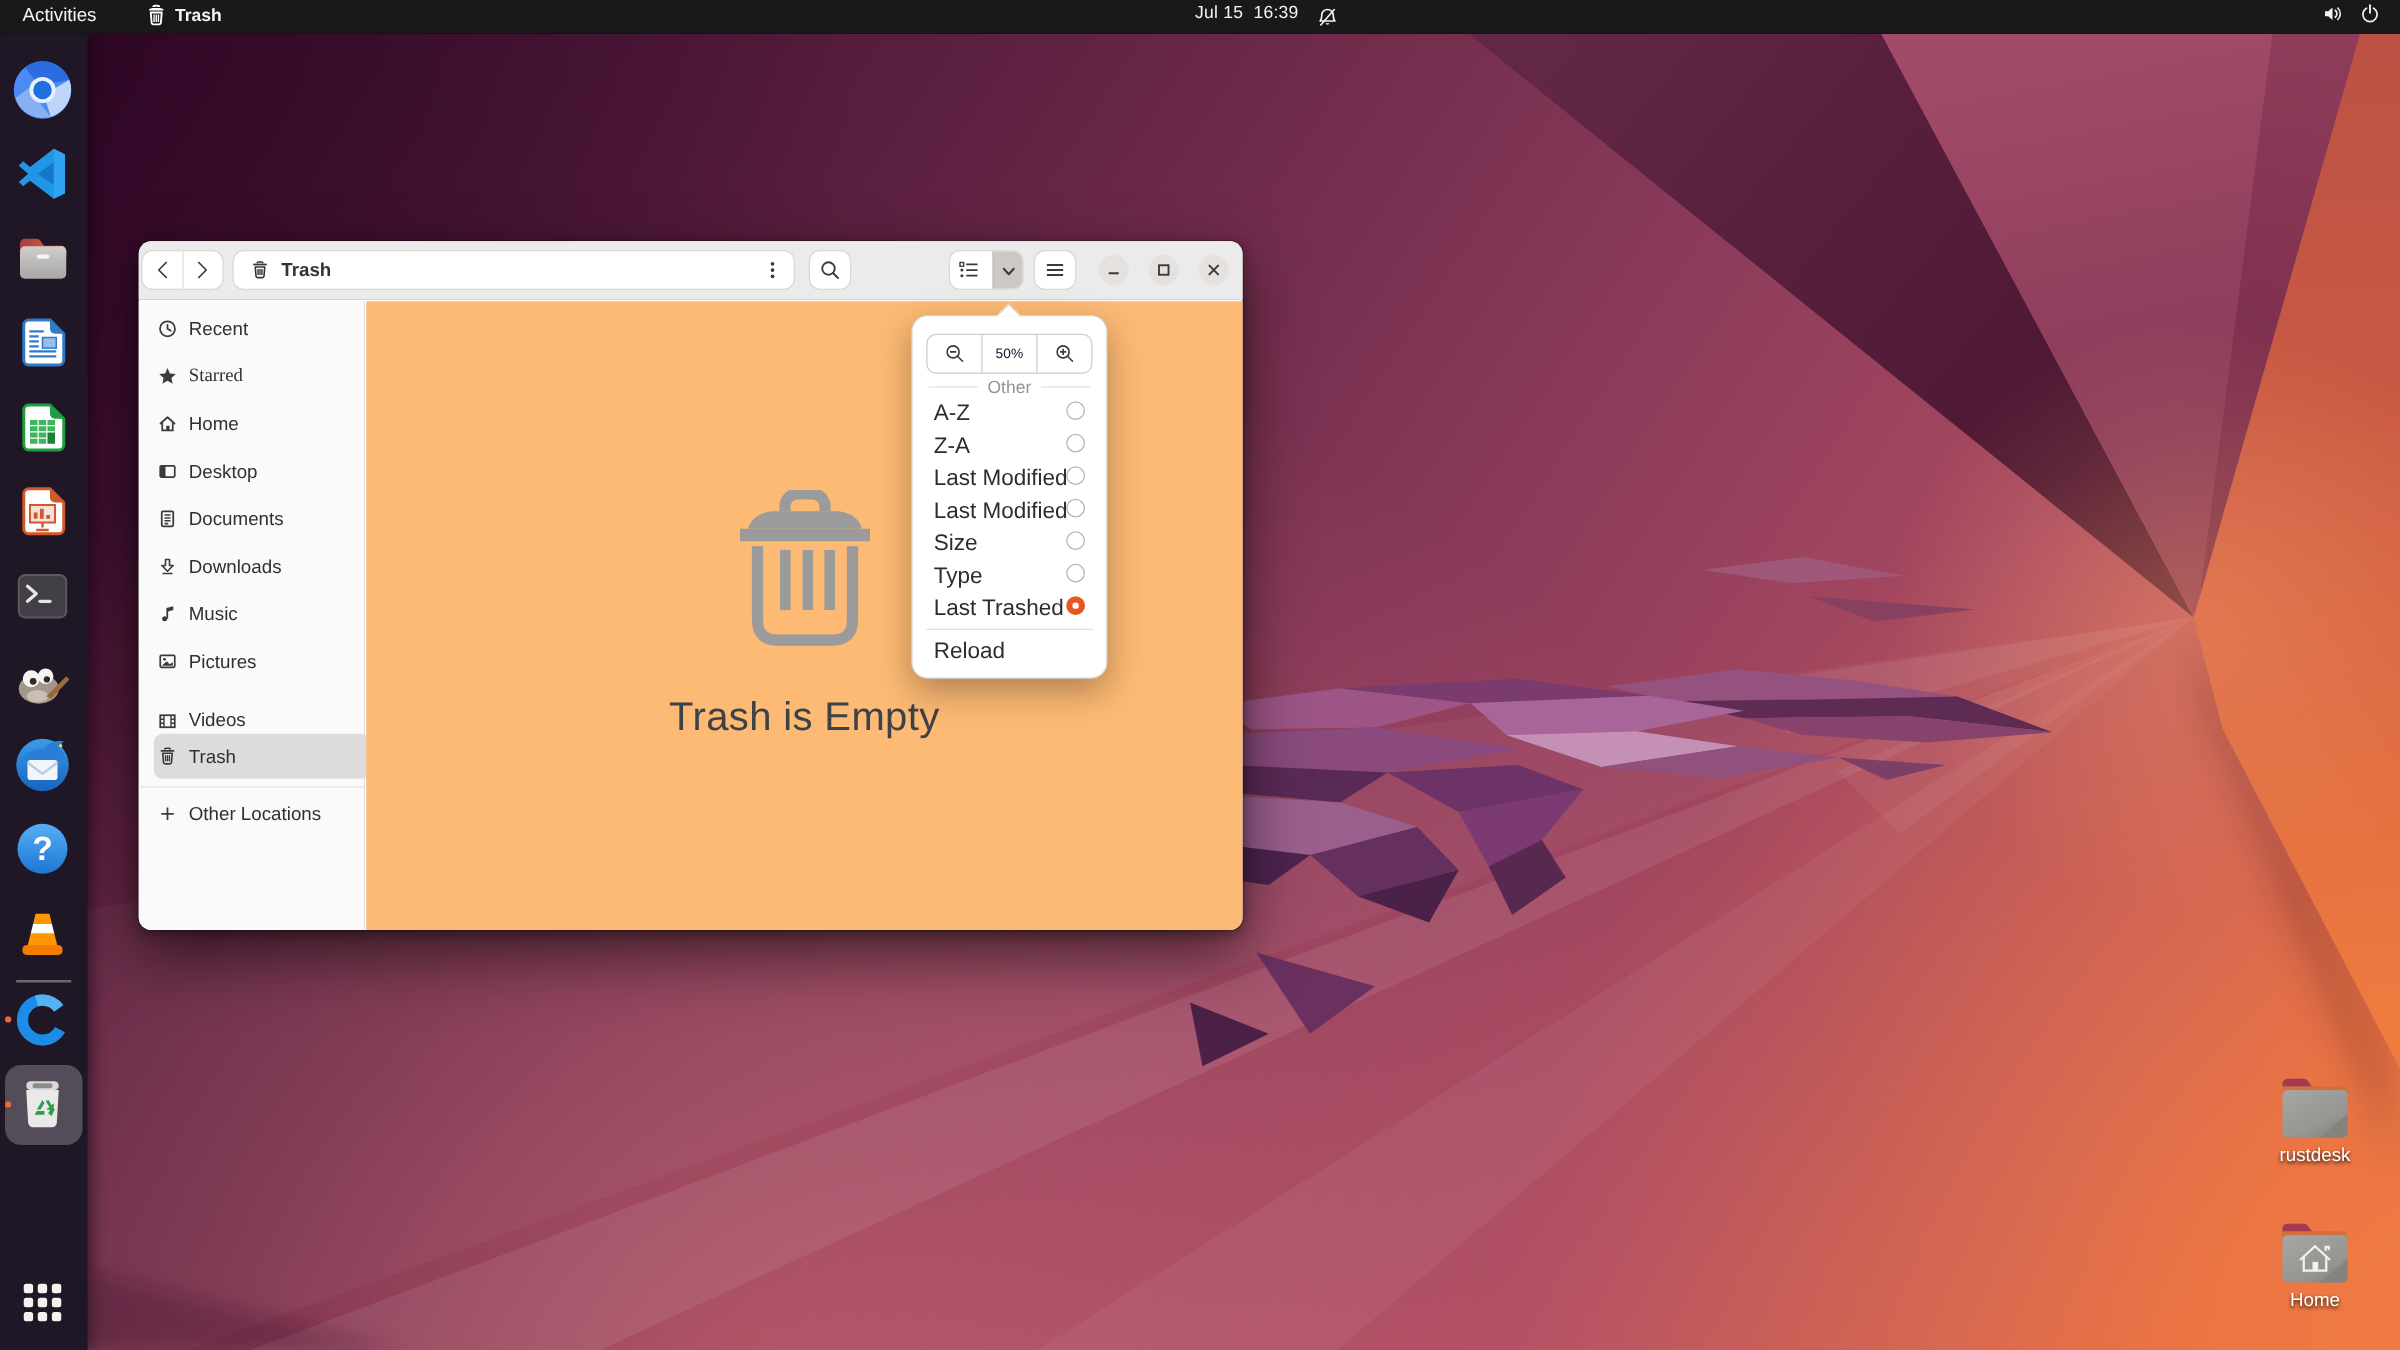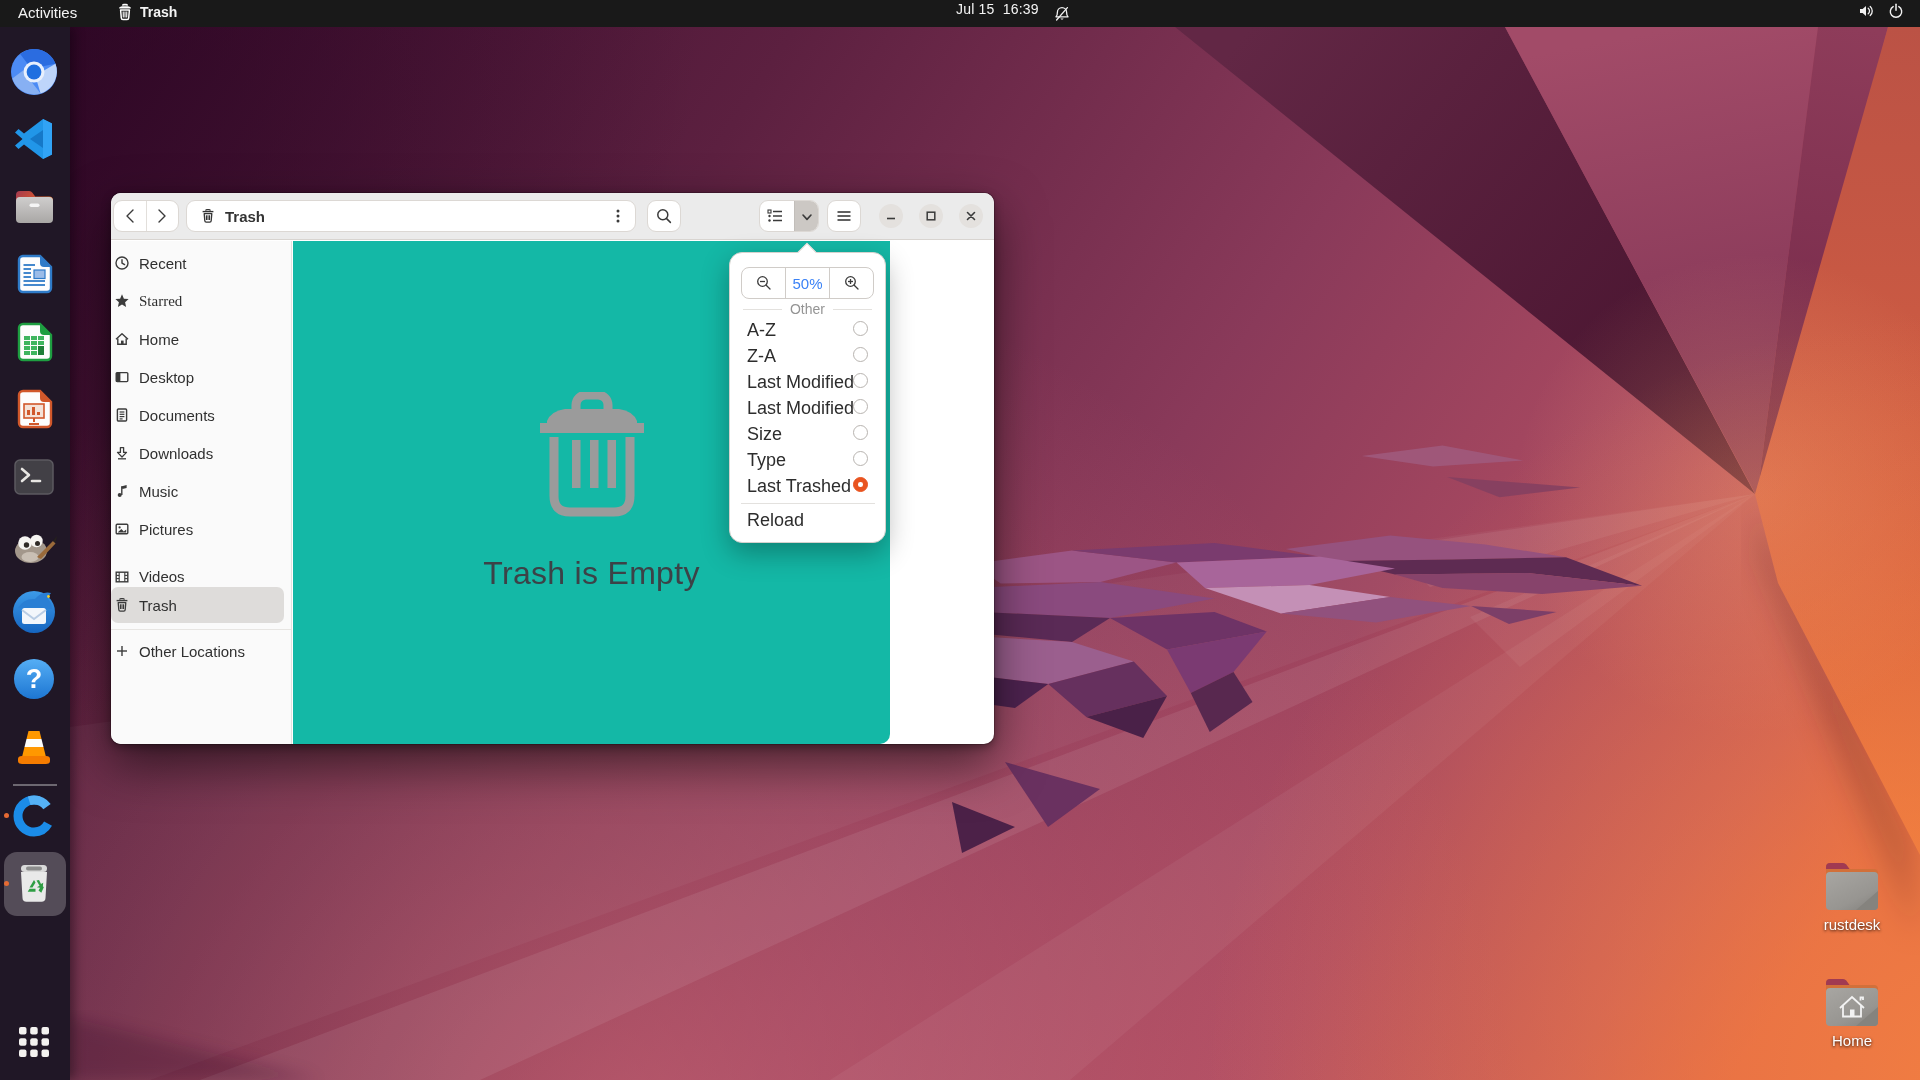--- a/index.html
+++ b/index.html
@@ -31,35 +31,35 @@
   .pathbar { left:75px; width:450px; display:flex; align-items:center; }
   .searchbtn { left:536px; width:34px; }
   .viewbtn { left:648px; width:60px; overflow:hidden; }
   .viewbtn .half { position:absolute; top:0; width:50%; height:100%; }
   .viewbtn .hr { left:34px; width:26px; background:#ccc8c4; border-left:1px solid #c2beba; }
   .hambtn { left:716px; width:34px; }
   .wc { position:absolute; top:11px; width:24px; height:24px; border-radius:50%; background:#e4e1de; }
   .icon-center { display:flex; align-items:center; justify-content:center; width:100%; height:100%; }
   
   .sidebar { position:absolute; left:0; top:48px; width:181px; height:503px; background:#fafafa; border-right:1px solid #e4e1de; border-radius:0 0 0 10px; }
-  .srow { position:absolute; left:0; width:173px; height:36px; border-radius:7px; display:flex; align-items:center; color:#303030; font-size:15px; }
+  .srow { position:absolute; left:12px; width:173px; height:36px; border-radius:7px; display:flex; align-items:center; color:#303030; font-size:15px; }
   .srow svg { margin-left:3px; margin-right:9px; flex:none; }
   .srow.sel { background:#dedcda; }
   
-  .content { position:absolute; left:182px; top:48px; width:597px; height:503px; background:#14b8a6; border-radius:0 0 10px 0; }
+  .content { position:absolute; left:182px; top:48px; width:701px; height:503px; background:#fdba74; border-radius:0 0 10px 0; }
   .empty { position:absolute; left:0; top:0; width:100%; text-align:center; }
   .empty-title { margin-top:0; color:#3c4247; font-size:32px; letter-spacing:0.3px; }
   
   .popover { position:absolute; left:729px; top:252px; width:157px; height:291px; background:#ffffff; border:1px solid #d5d1cd; border-radius:13px; box-shadow:0 10px 28px rgba(0,0,0,0.3); z-index:30; }
   .pop-arrow { position:absolute; left:795px; top:241px; width:22px; height:12px; overflow:hidden; z-index:31; }
   .pop-arrow:before { content:""; position:absolute; left:4px; top:5px; width:14px; height:14px; background:#fff; border:1px solid #d5d1cd; transform:rotate(45deg); }
   .zoomrow { position:absolute; left:11px; top:14px; width:133px; height:32px; border:1px solid #d0ccc8; border-radius:8px; display:flex; }
   .zoomrow .zc { flex:1; display:flex; align-items:center; justify-content:center; }
   .zoomrow .zc + .zc { border-left:1px solid #d0ccc8; }
-  .zoomrow .pct { font-size:15px; color:#3b82f6; }
+  .zoomrow .pct { font-size:11px; color:#0f172a; }
   .sortlabel { position:absolute; top:48px; left:0; width:100%; text-align:center; color:#949494; font-size:14px; }
   .sline { position:absolute; top:56px; height:1px; background:#e3e1de; width:39px; }
   .mi { position:absolute; left:17px; color:#2d2d2d; font-size:18px; }
   .radio { position:absolute; left:123px; width:15px; height:15px; border-radius:50%; border:1.5px solid #b8b4b0; background:#fff; }
   .radio.on { background:#e95420; border-color:#e95420; }
   .radio.on:before { content:""; position:absolute; left:4.2px; top:4.2px; width:4.6px; height:4.6px; border-radius:50%; background:#fff; }
   .psep { position:absolute; left:11px; top:250px; width:134px; height:1px; background:#e3e1de; }
 </style>
 </head>
 <body>

